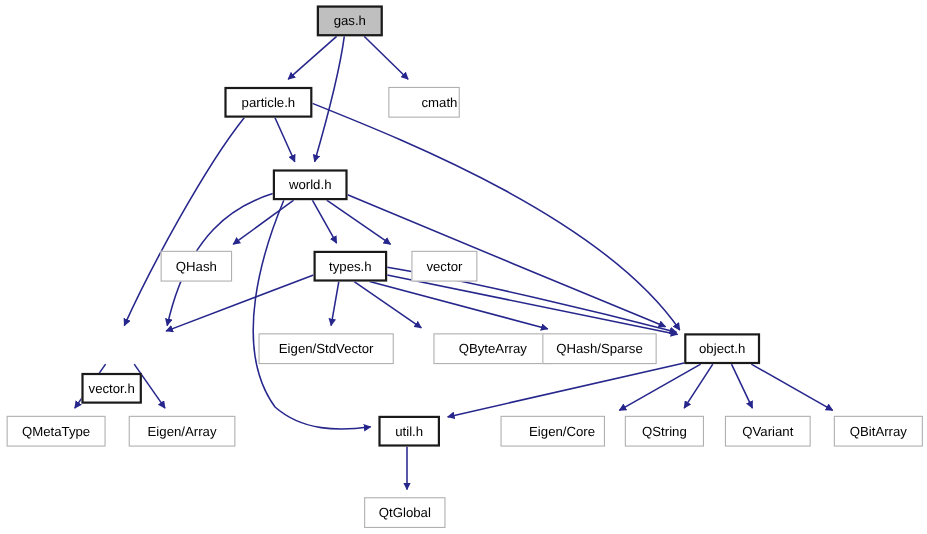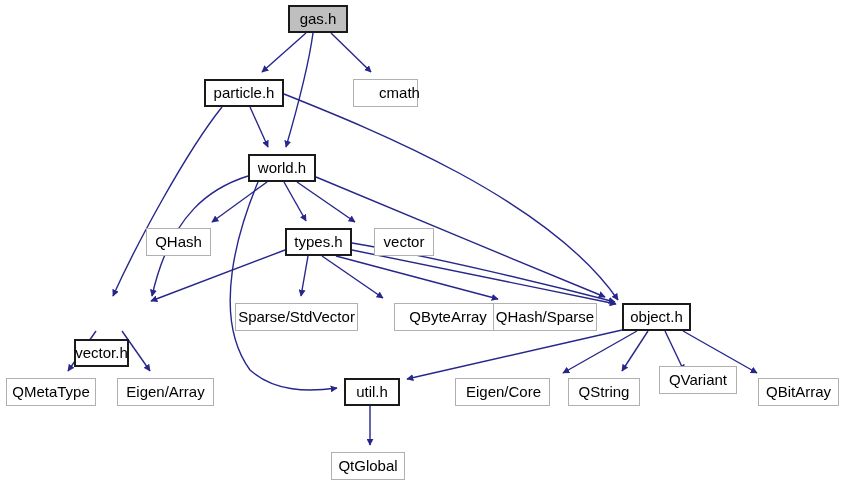--- a/index.html
+++ b/index.html
@@ -26,21 +26,21 @@
     pointer-events: none;
   }
   .node {
     position: absolute;
     box-sizing: border-box;
     display: flex;
     align-items: center;
     justify-content: center;
     height: 28px;
     background: #ffffff;
-    font-size: 15px;
+    font-size: 12px;
     line-height: 14px;
     color: #000000;
     white-space: nowrap;
     user-select: none;
   }
   .node.external {
     border: 1px solid #b0b0b0;
   }
   .node.internal {
     border: 2px solid #1a1a1a;
@@ -114,21 +114,21 @@
       <div class="node internal" style="left: 285px; top: 228px; width: 67px;">
         <span class="node-label">types.h</span>
       </div>
       <div class="node external" style="left: 374px; top: 228px; width: 60px;">
         <span class="node-label">vector</span>
       </div>
       <div class="node internal" style="left: 74px; top: 303px; width: 55px; margin-top: 36px;">
         <span class="node-label">vector.h</span>
       </div>
       <div class="node external" style="left: 235px; top: 303px; width: 123px;">
-        <span class="node-label">Sparse/StdVector</span>
+        <span class="node-label">Eigen/StdVector</span>
       </div>
       <div class="node external" style="left: 378px; top: 303px; width: 108px; margin-left: 16px;">
         <span class="node-label">QByteArray</span>
       </div>
       <div class="node external" style="left: 493px; top: 303px; width: 104px;">
         <span class="node-label">QHash/Sparse</span>
       </div>
       <div class="node internal" style="left: 622px; top: 303px; width: 69px;">
         <span class="node-label">object.h</span>
       </div>
@@ -140,21 +140,21 @@
       </div>
       <div class="node internal" style="left: 344px; top: 378px; width: 56px;">
         <span class="node-label">util.h</span>
       </div>
       <div class="node external" style="left: 455px; top: 378px; width: 95px; justify-content: flex-end;">
         <span class="node-label">Eigen/Core</span>
       </div>
       <div class="node external" style="left: 568px; top: 378px; width: 72px;">
         <span class="node-label">QString</span>
       </div>
-      <div class="node external" style="left: 659px; top: 366px; width: 78px;">
+      <div class="node external" style="left: 659px; top: 378px; width: 78px;">
         <span class="node-label">QVariant</span>
       </div>
       <div class="node external" style="left: 758px; top: 378px; width: 81px;">
         <span class="node-label">QBitArray</span>
       </div>
       <div class="node external" style="left: 331px; top: 452px; width: 74px;">
         <span class="node-label">QtGlobal</span>
       </div>
     </div>
 

